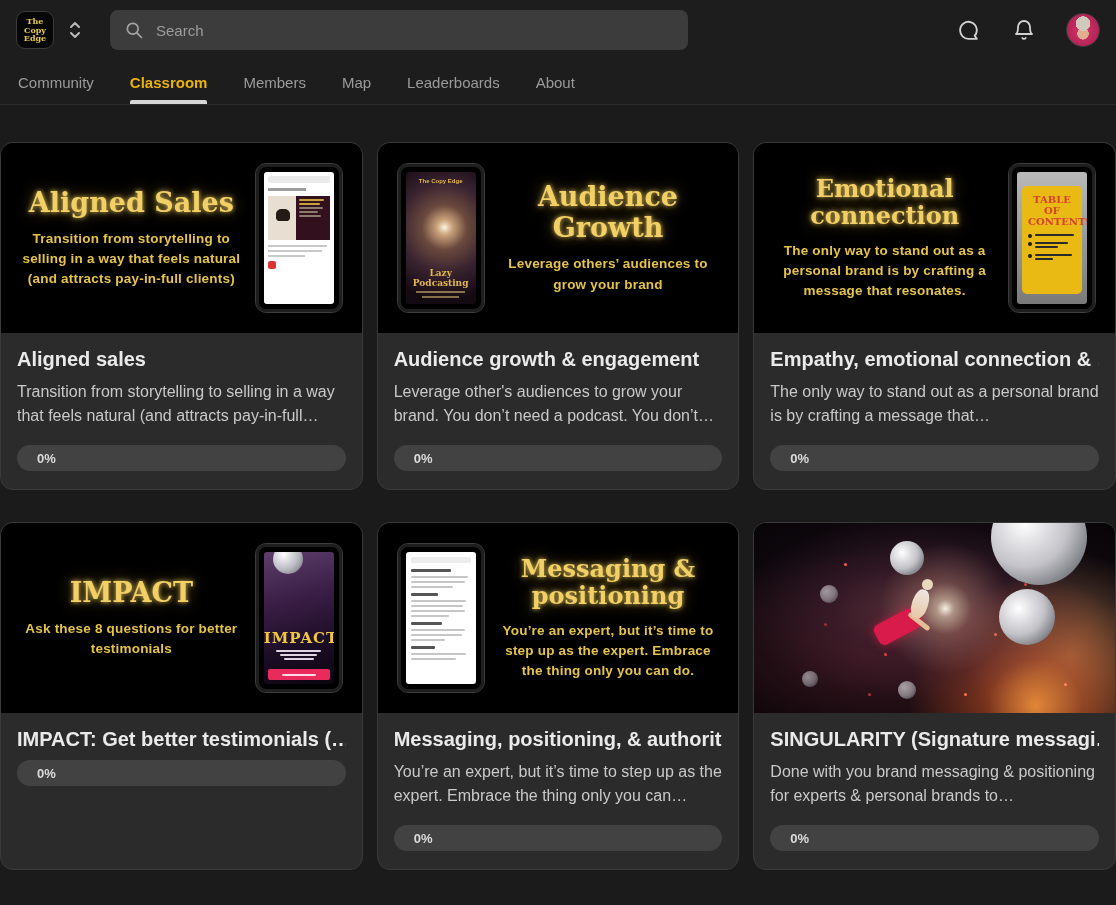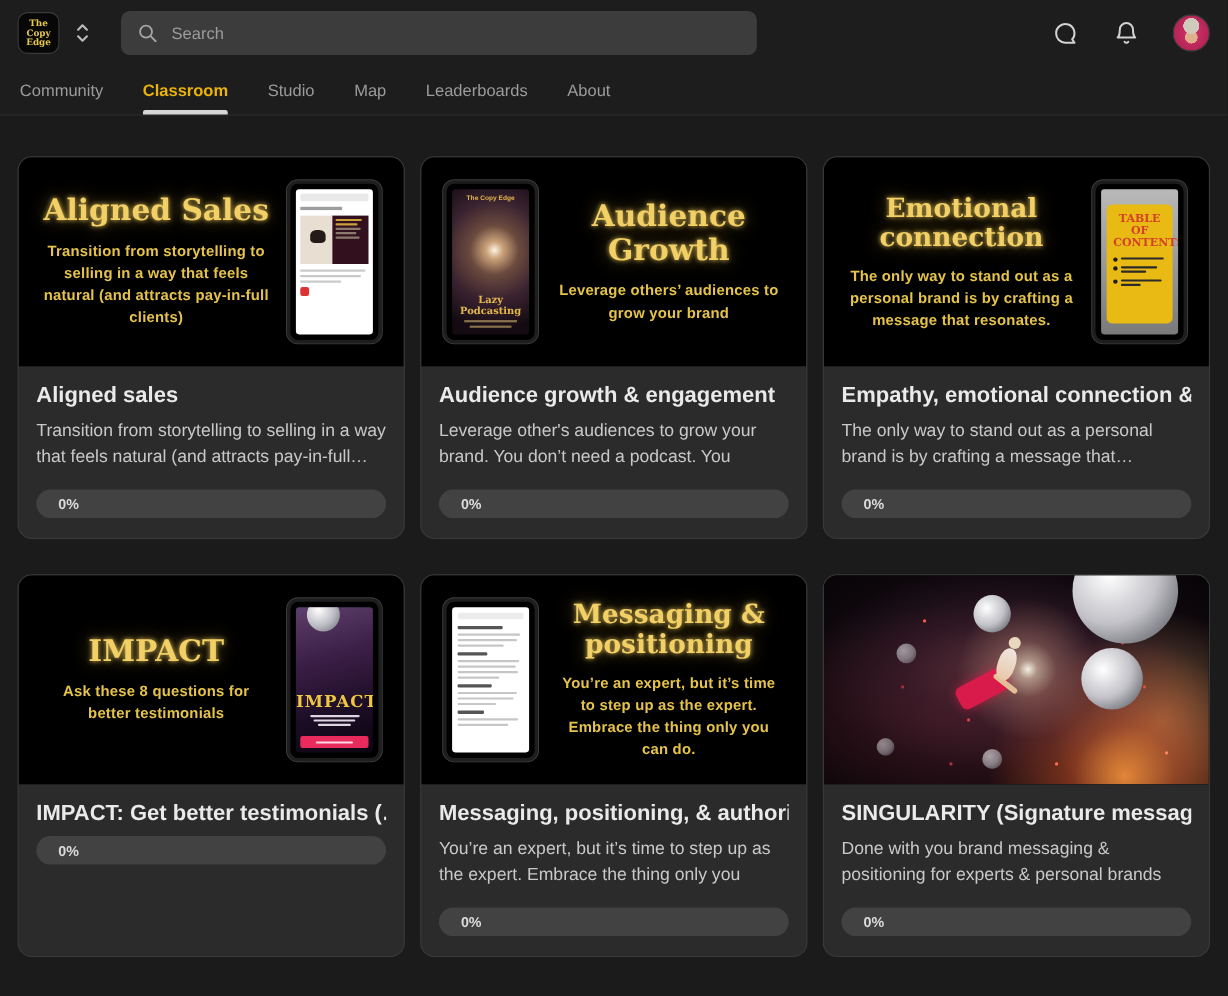--- a/index.html
+++ b/index.html
@@ -68,21 +68,21 @@
   }
   .tab.active { color:#eab308; font-weight:bold; }
   .tab.active::after {
     content:""; position:absolute; left:0; right:0; bottom:0;
     height:4px; background:#d6d6d6; border-radius:2px 2px 0 0;
   }
 
   
   .grid {
     display:grid; grid-template-columns:repeat(3, 1fr);
-    gap:32px 14px; padding:37px 16px 20px;
+    gap:32px 14px; padding:37px 0 20px;
   }
   .card {
     background:#2b2b2b; border:1px solid #3a3a3a; border-radius:13px;
     overflow:hidden; cursor:pointer;
   }
   .cover {
     height:190px; background:#000; position:relative; overflow:hidden;
     display:flex; align-items:center; justify-content:center;
     gap:14px; padding:0 20px;
   }
@@ -261,21 +261,21 @@
         <path d="M10.3 20a2 2 0 0 0 3.4 0"></path>
       </svg>
     </span>
     <span class="avatar"></span>
   </div>
 </div>
 
 <div class="navtabs">
   <div class="tab">Community</div>
   <div class="tab active">Classroom</div>
-  <div class="tab">Studio</div>
+  <div class="tab">Members</div>
   <div class="tab">Map</div>
   <div class="tab">Leaderboards</div>
   <div class="tab">About</div>
 </div>
 
 <div class="grid">
 
   <div class="card">
     <div class="cover">
       <div class="cover-text">

